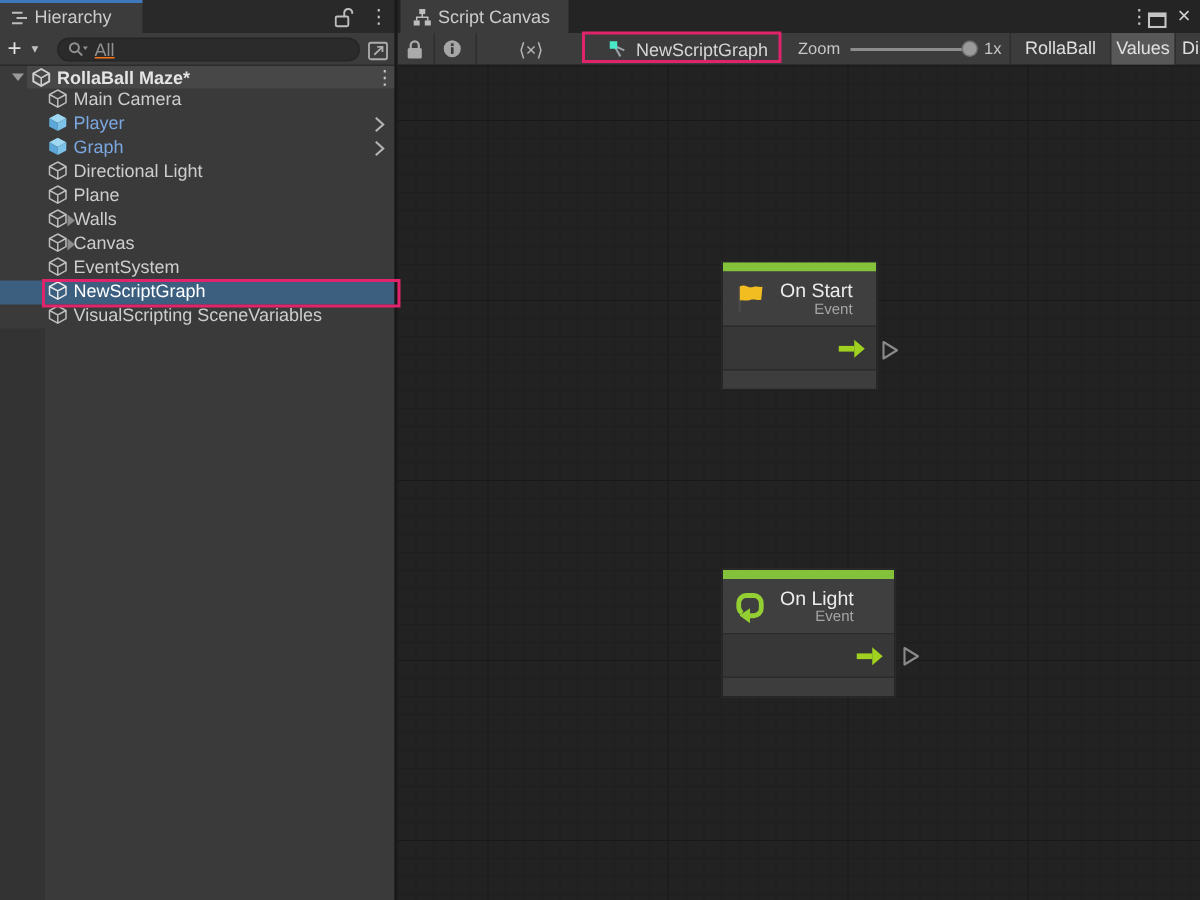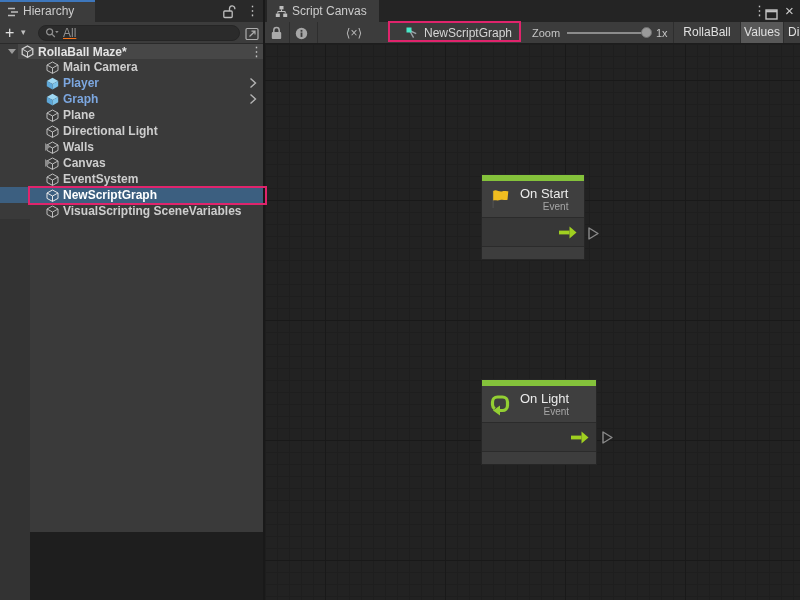--- a/index.html
+++ b/index.html
@@ -1,21 +1,21 @@
 <!DOCTYPE html>
 <html><head>
 <meta charset="utf-8">
 <style>
   * { margin:0; padding:0; box-sizing:border-box; }
   html,body { width:800px; height:600px; overflow:hidden; }
   body { font-family:"Liberation Sans", sans-serif; background:#1e1e1e; position:relative; }
   .app { position:absolute; inset:0; width:800px; height:600px; overflow:hidden; }
 
   
-  .hier { position:absolute; left:0; top:0; width:263px; height:532px; background:#3a3a3a; }
+  .hier { position:absolute; left:0; top:0; width:263px; height:600px; background:#3a3a3a; }
   .v-divider { position:absolute; left:263px; top:0; width:2px; height:600px; background:#191919; }
 
   .h-tabbar { position:absolute; left:0; top:0; width:263px; height:22px; background:#292929; }
   .h-tab { position:absolute; left:0; top:0; width:95px; height:22px; background:#3c3c3c; }
   .h-tab::before { content:""; position:absolute; left:0; top:0; right:0; height:2px; background:#3e77bc; }
   .h-tab .tab-label { position:absolute; left:23px; top:4px; font-size:12px; color:#cccccc; }
   .h-tab svg { position:absolute; left:7px; top:6px; }
   .icon-btn { position:absolute; cursor:default; }
   .kebab { font-size:13px; color:#c6c6c6; line-height:16px; }
 
@@ -28,21 +28,21 @@
   .open-search { left:245px; top:4px; }
 
   .scene-row { position:absolute; left:0; top:44px; width:263px; height:15px; }
   .scene-row .scene-bg { position:absolute; left:18px; top:0; right:0; bottom:0; background:#474747; }
   .scene-fold { position:absolute; left:8px; top:5px; width:0; height:0; border-left:4px solid transparent; border-right:4px solid transparent; border-top:5px solid #9a9a9a; }
   .scene-row svg.unity { position:absolute; left:21px; top:1px; }
   .scene-label { position:absolute; left:38px; top:1px; font-size:12px; font-weight:bold; color:#e4e4e4; }
   .scene-kebab { left:250px; top:0px; }
 
   .rows { position:absolute; left:0; top:59px; width:263px; }
-  .row { position:relative; height:16px; display:flex; align-items:center; padding-left:46px;font-weight:bold; }
+  .row { position:relative; height:16px; display:flex; padding-left:32px; }
   .row .rlabel { font-size:12px; color:#cdcdcd; margin-left:4px; white-space:nowrap; }
   .row.prefab .rlabel { color:#7ca7e0; }
   .row.selected { background:#3c5f80; }
   .row.selected .rlabel { color:#ffffff; }
   .fold-right { position:absolute; left:45px; top:4px; width:0; height:0; border-top:4px solid transparent; border-bottom:4px solid transparent; border-left:5px solid #8c8c8c; }
   .row-chevron { position:absolute; right:6px; top:2px; }
   .gutter-shade { position:absolute; left:0; top:219px; width:30px; height:381px; background:#333333; }
 
   
   .graph { position:absolute; left:265px; top:0; width:535px; height:600px; background:#222222; overflow:hidden; }
@@ -178,27 +178,27 @@
           </svg>
         <span class="rlabel">Graph</span>
         <svg class="row-chevron" width="8" height="12" viewBox="0 0 8 12">
             <path d="M1.5 1.5 L6.5 6 L1.5 10.5" stroke="#b4b4b4" stroke-width="1.4" fill="none"></path>
           </svg>
       </div>
       <div class="row">
         <svg width="13" height="13" viewBox="0 0 13 13">
             <path d="M6.5 1 L12 4 V9.4 L6.5 12.4 L1 9.4 V4 Z M1 4 L6.5 7 L12 4 M6.5 7 V12.4" fill="none" stroke="#bebebe" stroke-width="1"></path>
           </svg>
+        <span class="rlabel">Directional Light</span>
+      </div>
+      <div class="row">
+        <svg width="13" height="13" viewBox="0 0 13 13">
+            <path d="M6.5 1 L12 4 V9.4 L6.5 12.4 L1 9.4 V4 Z M1 4 L6.5 7 L12 4 M6.5 7 V12.4" fill="none" stroke="#bebebe" stroke-width="1"></path>
+          </svg>
         <span class="rlabel">Plane</span>
-      </div>
-      <div class="row">
-        <svg width="13" height="13" viewBox="0 0 13 13">
-            <path d="M6.5 1 L12 4 V9.4 L6.5 12.4 L1 9.4 V4 Z M1 4 L6.5 7 L12 4 M6.5 7 V12.4" fill="none" stroke="#bebebe" stroke-width="1"></path>
-          </svg>
-        <span class="rlabel">Directional Light</span>
       </div>
       <div class="row">
         <span class="fold-right"></span>
         <svg width="13" height="13" viewBox="0 0 13 13">
             <path d="M6.5 1 L12 4 V9.4 L6.5 12.4 L1 9.4 V4 Z M1 4 L6.5 7 L12 4 M6.5 7 V12.4" fill="none" stroke="#bebebe" stroke-width="1"></path>
           </svg>
         <span class="rlabel">Walls</span>
       </div>
       <div class="row">
         <span class="fold-right"></span>

